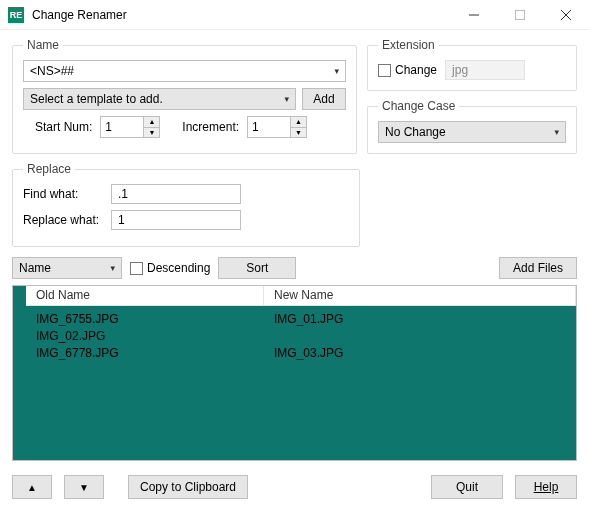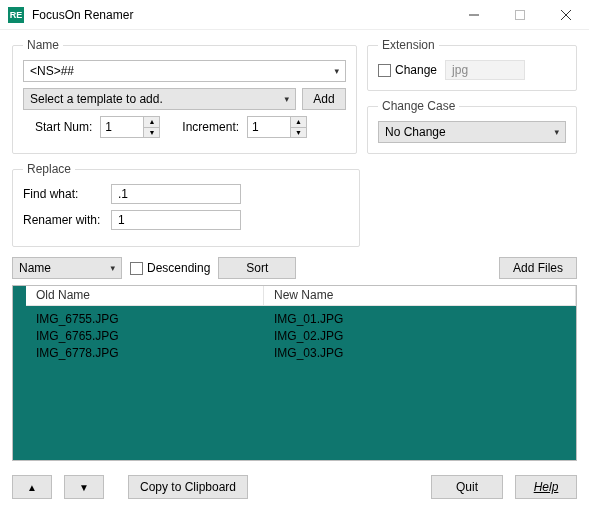--- a/index.html
+++ b/index.html
@@ -160,31 +160,31 @@
   .gc.c2 { flex: 1; }
   .footer {
     display: flex; align-items: center; gap: 12px;
     margin-top: 14px;
   }
   .footer .btn { min-width: 40px; height: 24px; }
   .footer .btn.wide { min-width: 120px; }
   .footer .spacer2 { flex: 1; }
   .footer .btn.rename { min-width: 86px; }
   .footer .btn.quit { min-width: 72px; }
-  .footer .btn.help { min-width: 62px; text-decoration: underline; font-style: italic; }
+  .footer .btn.help { min-width: 62px; text-decoration: underline; }
   .tri-up::before { content: "▲"; font-size: 10px; }
   .tri-down::before { content: "▼"; font-size: 10px; }
   svg { display: block; }
 </style>
 </head>
 <body>
 
 <div class="titlebar">
   <span class="app-icon">RE</span>
-  <span class="title">FocusOn Renamer</span>
+  <span class="title">Change Renamer</span>
   <span class="spacer"></span>
   <span class="winbtn">
     <svg width="10" height="10">
         <line x1="0" y1="5" x2="10" y2="5" stroke="#333" stroke-width="1"></line>
       </svg>
   </span>
   <span class="winbtn disabled">
     <svg width="10" height="10">
         <rect x="0.5" y="0.5" width="9" height="9" fill="none" stroke="#bbb" stroke-width="1"></rect>
       </svg>
@@ -254,21 +254,21 @@
     </div>
   </div>
 
   <fieldset class="replace-box">
     <legend>Replace</legend>
     <div class="rep-row">
       <span class="lbl">Find what:</span>
       <input type="text" value=".1" style="">
     </div>
     <div class="rep-row">
-      <span class="lbl">Renamer with:</span>
+      <span class="lbl">Replace what:</span>
       <input type="text" value="1" style="">
     </div>
   </fieldset>
 
   <div class="sort-row">
     <div class="combo">
       <span>Name</span>
       <span class="arrow">▾</span>
     </div>
     <label class="chk">
@@ -284,21 +284,20 @@
     <div class="grid-head">
       <div class="gh c1">Old Name</div>
       <div class="gh c2">New Name</div>
     </div>
     <div class="grid-body" id="grid-body">
         <div class="gr">
           <div class="gc c1">IMG_6755.JPG</div>
           <div class="gc c2">IMG_01.JPG</div>
         </div>
         <div class="gr">
-          <div class="gc c1">IMG_6765.JPG</div>
           <div class="gc c2">IMG_02.JPG</div>
         </div>
         <div class="gr">
           <div class="gc c1">IMG_6778.JPG</div>
           <div class="gc c2">IMG_03.JPG</div>
         </div>
       </div>
   </div>
 
   <div class="footer">

